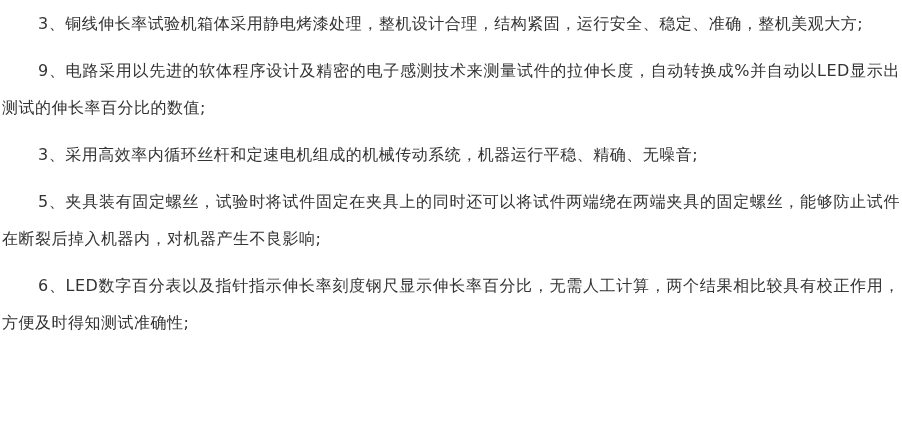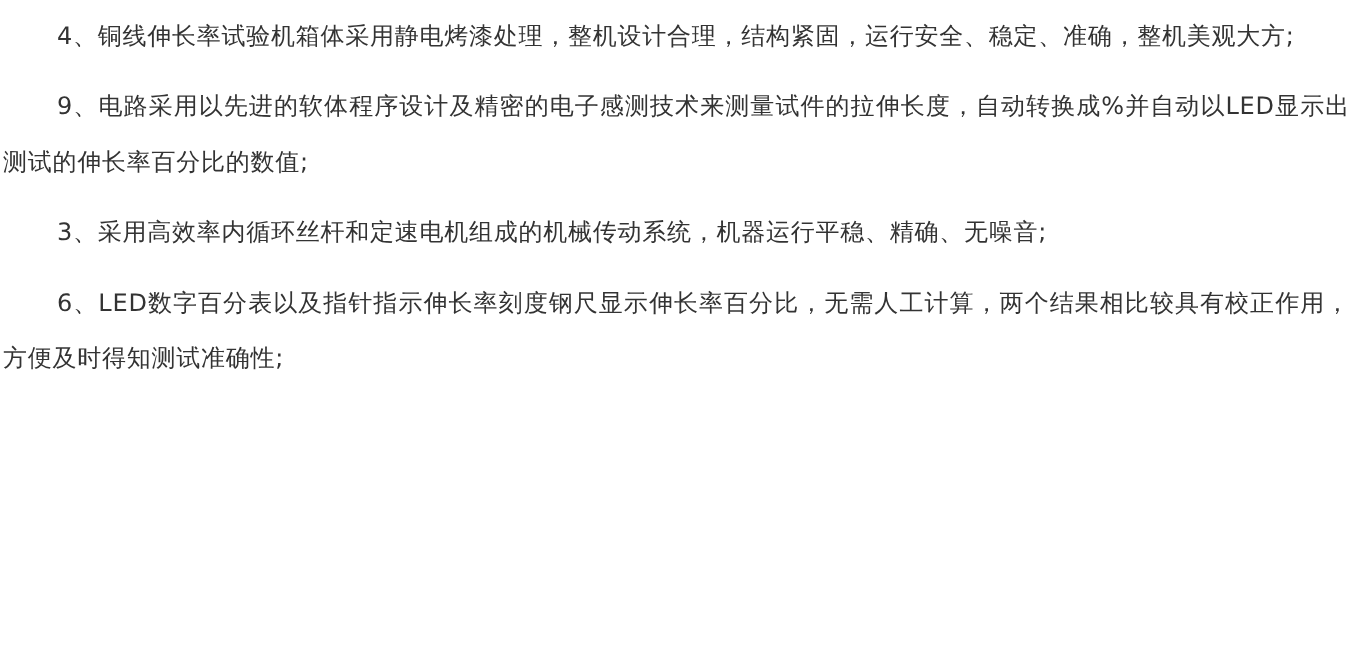--- a/index.html
+++ b/index.html
@@ -29,17 +29,18 @@
     word-break: break-all;
   }
   .doc p:last-child {
     margin-bottom: 0;
   }
 </style>
 </head>
 <body>
 
 <div class="doc">
-  <p>4、铜线伸长率试验机箱体采用静电烤漆处理，整机设计合理，结构紧固，运行安全、稳定、准确，整机美观大方;</p>
+  <p>3、铜线伸长率试验机箱体采用静电烤漆处理，整机设计合理，结构紧固，运行安全、稳定、准确，整机美观大方;</p>
   <p>9、电路采用以先进的软体程序设计及精密的电子感测技术来测量试件的拉伸长度，自动转换成%并自动以LED显示出测试的伸长率百分比的数值;</p>
   <p>3、采用高效率内循环丝杆和定速电机组成的机械传动系统，机器运行平稳、精确、无噪音;</p>
+  <p>5、夹具装有固定螺丝，试验时将试件固定在夹具上的同时还可以将试件两端绕在两端夹具的固定螺丝，能够防止试件在断裂后掉入机器内，对机器产生不良影响;</p>
   <p>6、LED数字百分表以及指针指示伸长率刻度钢尺显示伸长率百分比，无需人工计算，两个结果相比较具有校正作用，方便及时得知测试准确性;</p>
 </div>
 
 </body></html>

